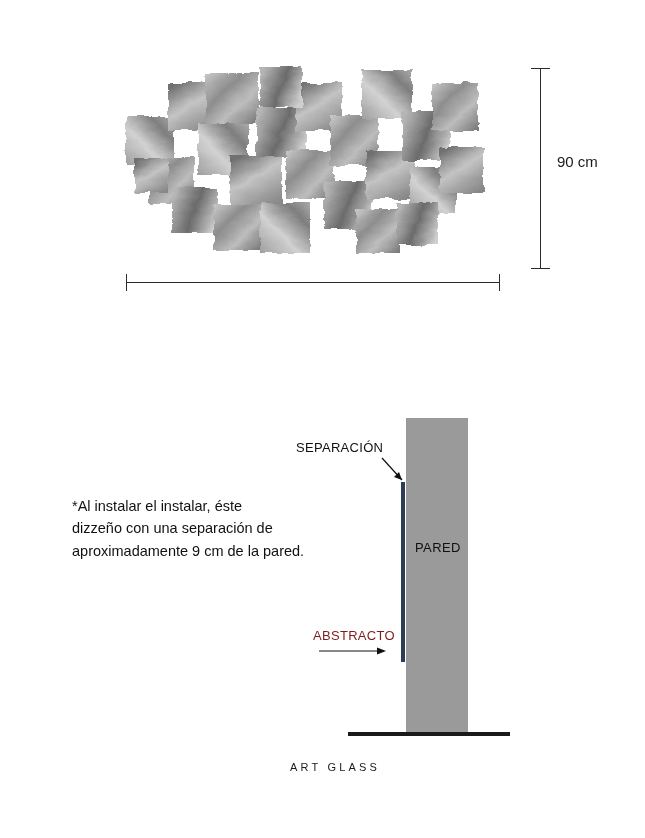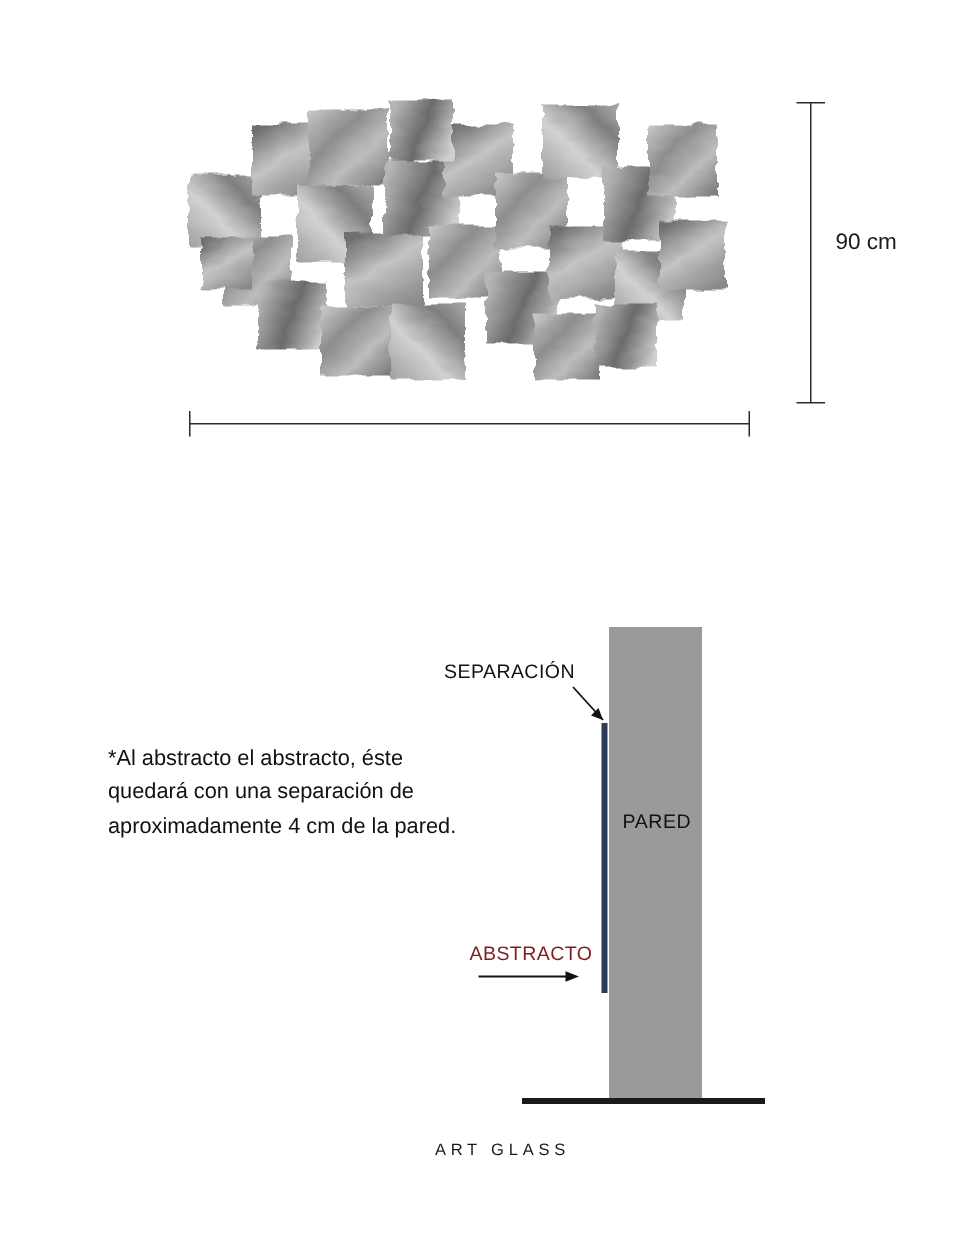--- a/index.html
+++ b/index.html
@@ -348,23 +348,23 @@
 
     <div class="abs-label">ABSTRACTO</div>
     <div class="abs-arrow">
       <svg width="70" height="14" viewBox="0 0 70 14" xmlns="http://www.w3.org/2000/svg">
         <path d="M1 7 L62 7" stroke="#111" stroke-width="1.2" fill="none"></path>
         <path d="M68 7 L59 3.5 L59 10.5 Z" fill="#111"></path>
       </svg>
     </div>
 
     <div class="note">
-      <div>*Al abstracto el abstracto, éste</div>
-      <div>quedará con una separación de</div>
-      <div>aproximadamente 4 cm de la pared.</div>
+      <div>*Al instalar el instalar, éste</div>
+      <div>dizzeño con una separación de</div>
+      <div>aproximadamente 9 cm de la pared.</div>
     </div>
   </div>
 
   <div class="footer">
     <div class="logo-wrap">
       <div class="logo-sub">ART GLASS</div>
     </div>
   </div>
 
 </div>

